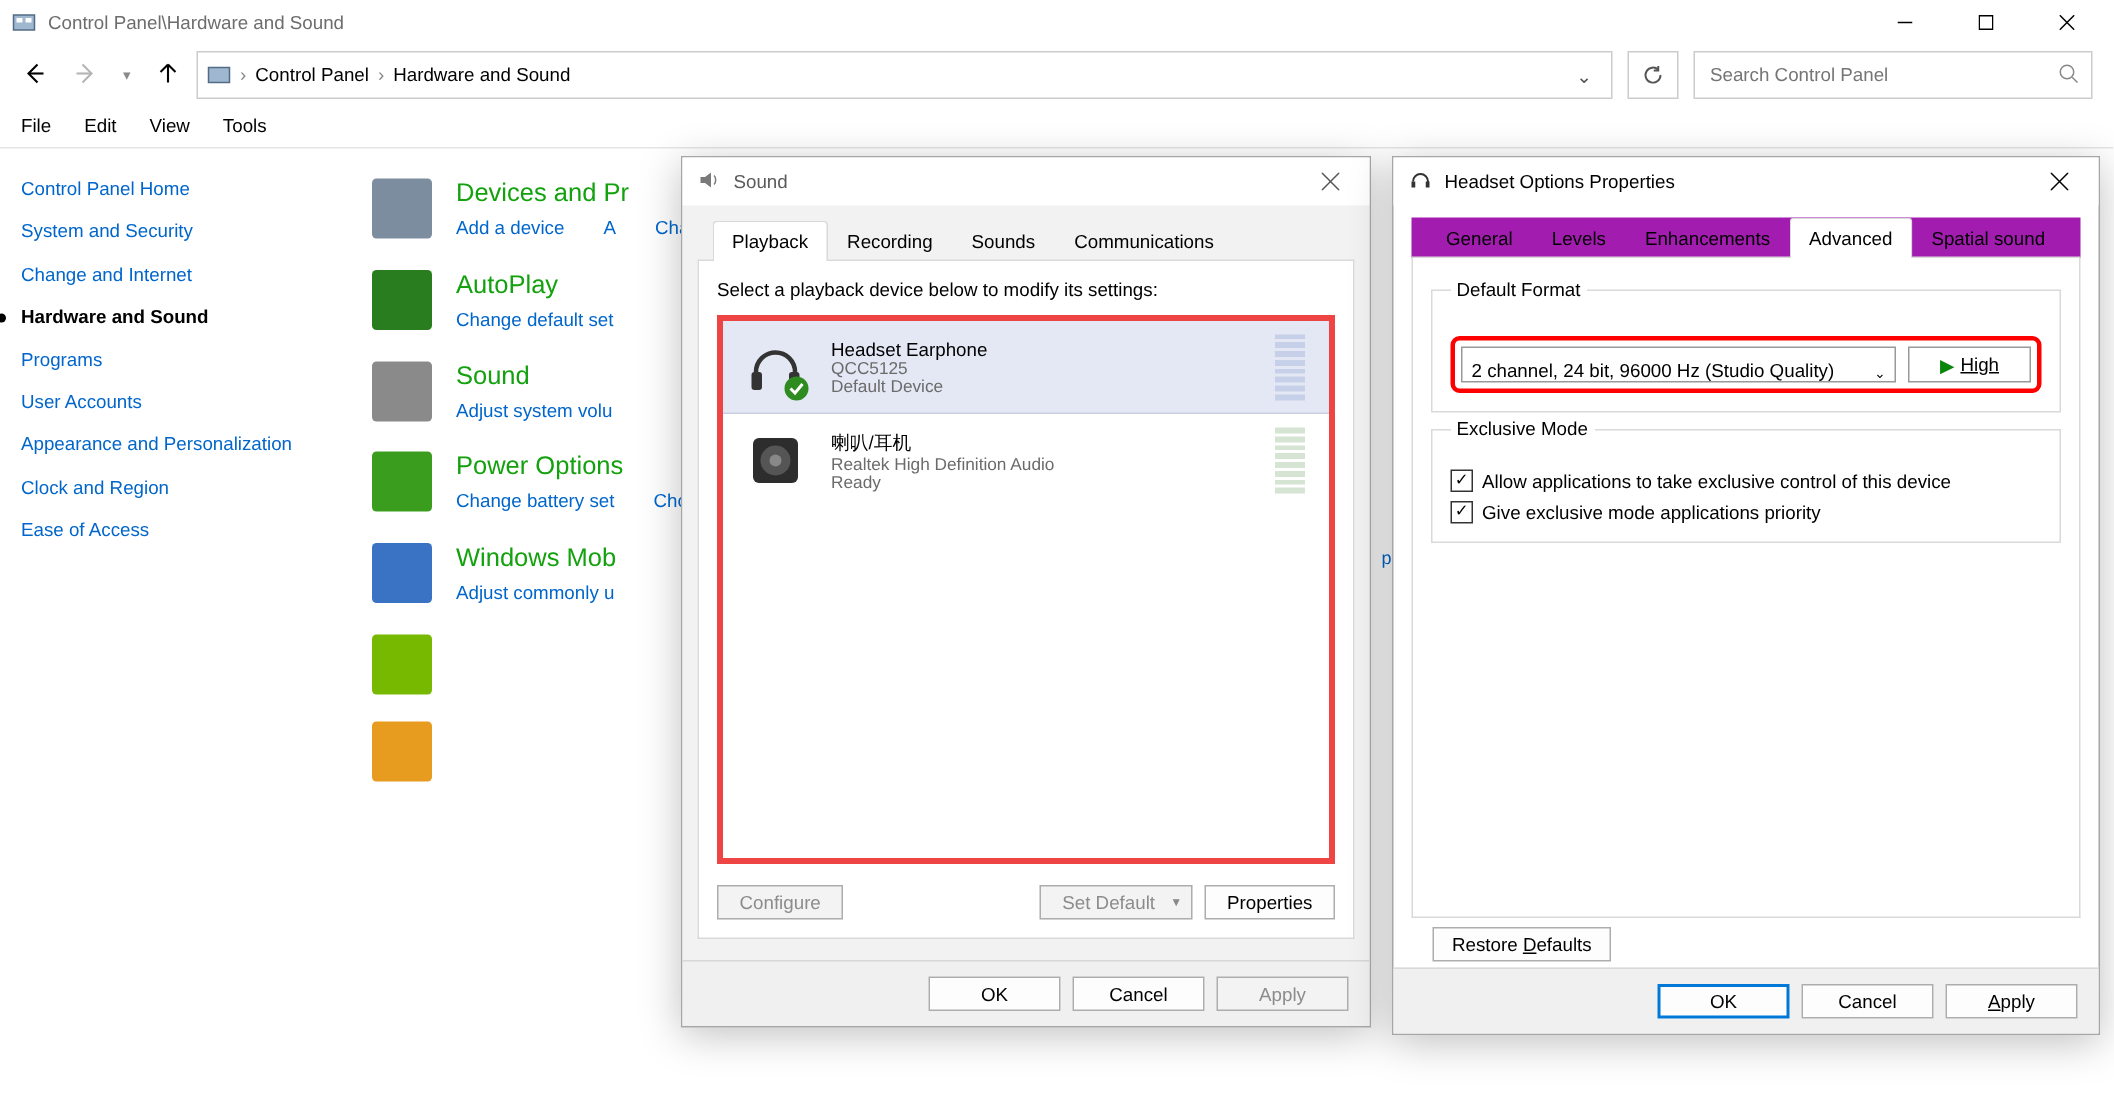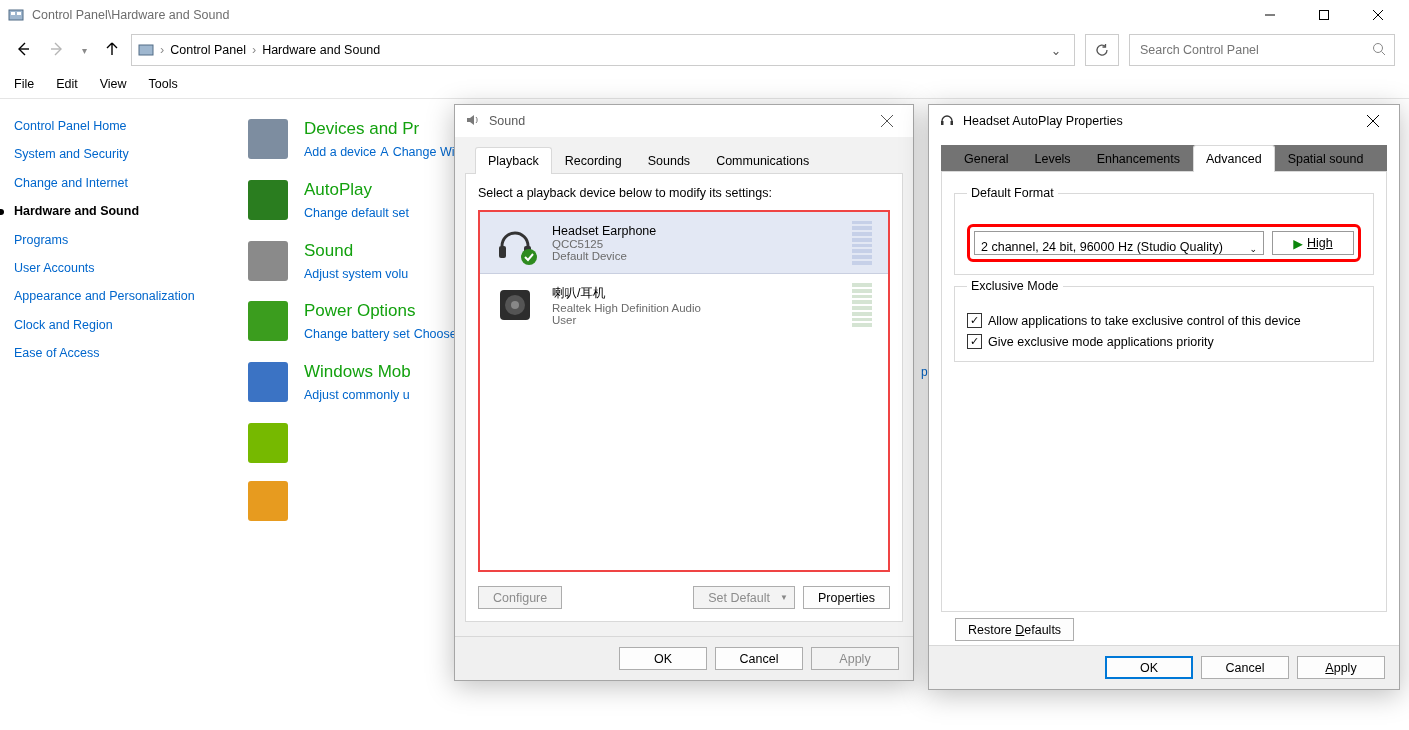--- a/index.html
+++ b/index.html
@@ -35,31 +35,31 @@
   
   .cp-body{display:flex;padding:20px 14px 0 14px;gap:40px}
   .cp-side{width:194px;flex:none}
   .cp-side a{display:block;color:var(--link);text-decoration:none;margin-bottom:14px;line-height:1.15}
   .cp-side a.current{color:#000;font-weight:600;position:relative}
   .cp-side a.current::before{content:"";position:absolute;left:-16px;top:5px;width:6px;height:6px;background:#000;border-radius:50%}
   .cp-main{flex:1}
   .cp-cat{display:flex;gap:16px;margin-bottom:18px}
   .cat-icon{width:40px;height:40px;flex:none;border-radius:3px}
   .cat-body h2{margin:0 0 4px 0;font-size:17px;font-weight:400;color:var(--heading)}
-  .cat-links{display:flex;flex-wrap:wrap;gap:0 4px}
+  .cat-links{display:flex;flex-wrap:wrap;gap:0 26px}
   .cat-links a{color:var(--link);text-decoration:none;white-space:nowrap;line-height:1.5}
   
   .dlg{position:absolute;background:#fff;border:1px solid var(--win-border);box-shadow:0 5px 26px rgba(0,0,0,.25);}
   .dlg-titlebar{height:32px;display:flex;align-items:center;gap:8px;padding:0 10px;background:var(--win-titlebar)}
   .dlg-title{flex:1;color:#5a5a5a}
   .dlg-close{width:32px;height:28px;display:flex;align-items:center;justify-content:center;color:#555}
-  .dlg-tabs{display:flex;background:#737373;border-bottom:1px solid var(--group-border);padding:0 10px}
+  .dlg-tabs{display:flex;background:#a21caf;border-bottom:1px solid var(--group-border);padding:0 10px}
   .dlg-tab{padding:6px 12px;border:1px solid transparent;border-bottom:none;margin-bottom:-1px;color:#000}
   .dlg-tab.active{border-color:var(--group-border);background:#fff;border-top-left-radius:3px;border-top-right-radius:3px}
-  .dev-list{border:2px solid #ef4444;height:358px;overflow:hidden}
+  .dev-list{border:4px solid #ef4444;height:358px;overflow:hidden}
   .dev-item{display:flex;align-items:center;gap:14px;padding:8px 12px;height:62px;box-sizing:border-box}
   .dev-item.selected{background:#e3e8f4;border-bottom:1px solid #c9cfe0}
   .dev-icon-wrap{width:46px;height:46px;position:relative;flex:none}
   .dev-icon-wrap svg{position:absolute;inset:0}
   .dev-text .dev-name{color:#000}
   .dev-text .dev-sub{color:#6b6b6b;font-size:11.5px}
   .lvl{width:20px;height:44px;margin-left:auto;margin-right:4px;display:flex;flex-direction:column-reverse;gap:2px}
   .lvl i{flex:1;background:#d5e4d3}
   .dev-item.selected .lvl i{background:#c6d0e8}
   .btn{height:23px;padding:0 14px;background:#fdfdfd;border:1px solid var(--btn-border);font:inherit;display:inline-flex;align-items:center;justify-content:center}
@@ -303,21 +303,21 @@
             <div class="dev-icon-wrap">
               <svg viewBox="0 0 46 46">
                 <rect x="8" y="8" width="30" height="30" rx="4" fill="#2d2d2d"></rect>
                 <circle cx="23" cy="23" r="10" fill="#555"></circle>
                 <circle cx="23" cy="23" r="4" fill="#888"></circle>
               </svg>
             </div>
             <div class="dev-text">
               <div class="dev-name">喇叭/耳机</div>
               <div class="dev-sub">Realtek High Definition Audio</div>
-              <div class="dev-sub">User</div>
+              <div class="dev-sub">Ready</div>
             </div>
             <div class="lvl">
               <i></i>
               <i></i>
               <i></i>
               <i></i>
               <i></i>
               <i></i>
               <i></i>
               <i></i>
@@ -344,21 +344,21 @@
 
 <div class="dlg" style="left:928px;top:104px;width:470px">
   <div class="dlg-titlebar">
     <span>
       <svg width="16" height="16" viewBox="0 0 16 16">
           <path d="M3 9a5 5 0 0 1 10 0v3" fill="none" stroke="#333" stroke-width="1.3"></path>
           <rect x="2" y="9" width="2.5" height="4" fill="#333"></rect>
           <rect x="11.5" y="9" width="2.5" height="4" fill="#333"></rect>
         </svg>
     </span>
-    <span class="dlg-title" style="color:#000">Headset AutoPlay Properties</span>
+    <span class="dlg-title" style="color:#000">Headset Options Properties</span>
     <span class="dlg-close">
       <svg width="12" height="12">
           <line x1="0" y1="0" x2="12" y2="12" stroke="#000"></line>
           <line x1="12" y1="0" x2="0" y2="12" stroke="#000"></line>
         </svg>
     </span>
   </div>
   <div style="padding:8px 12px 4px 12px">
     <div class="dlg-tabs" id="props-tabs">
         <span class="dlg-tab">General</span>

